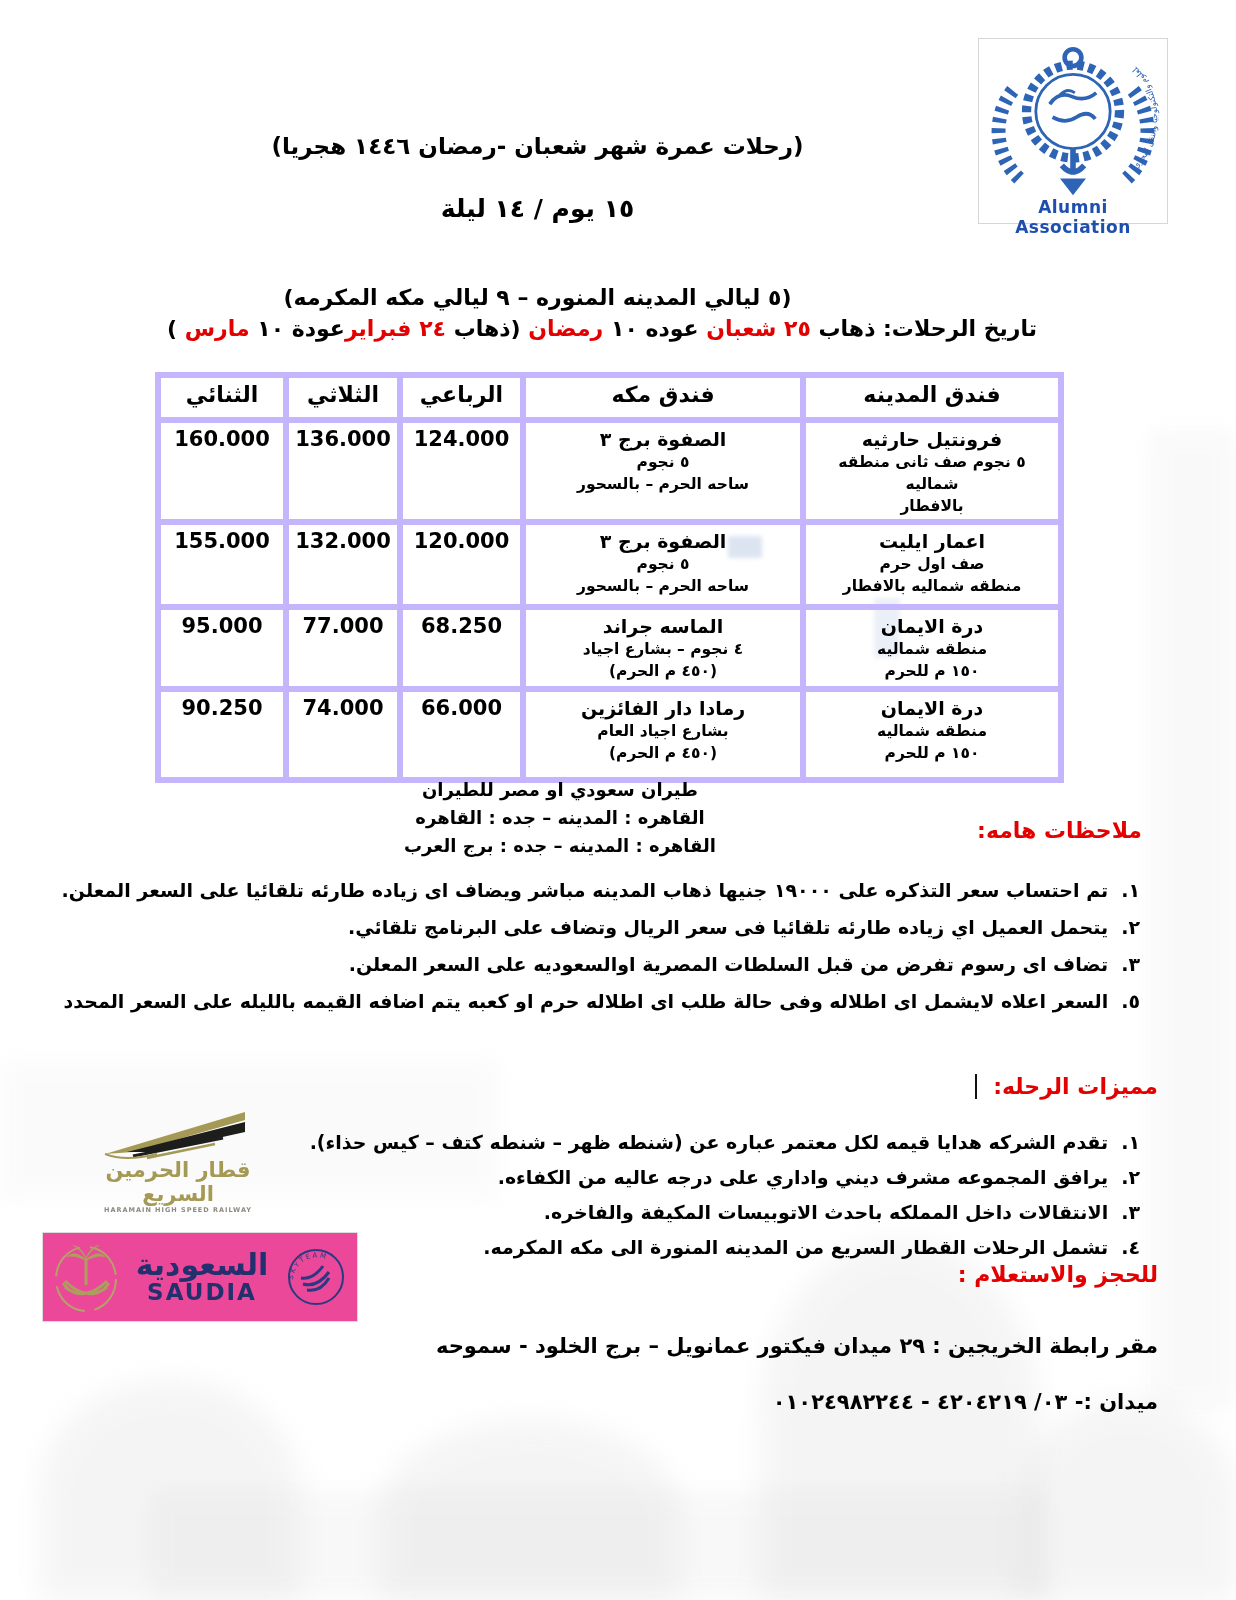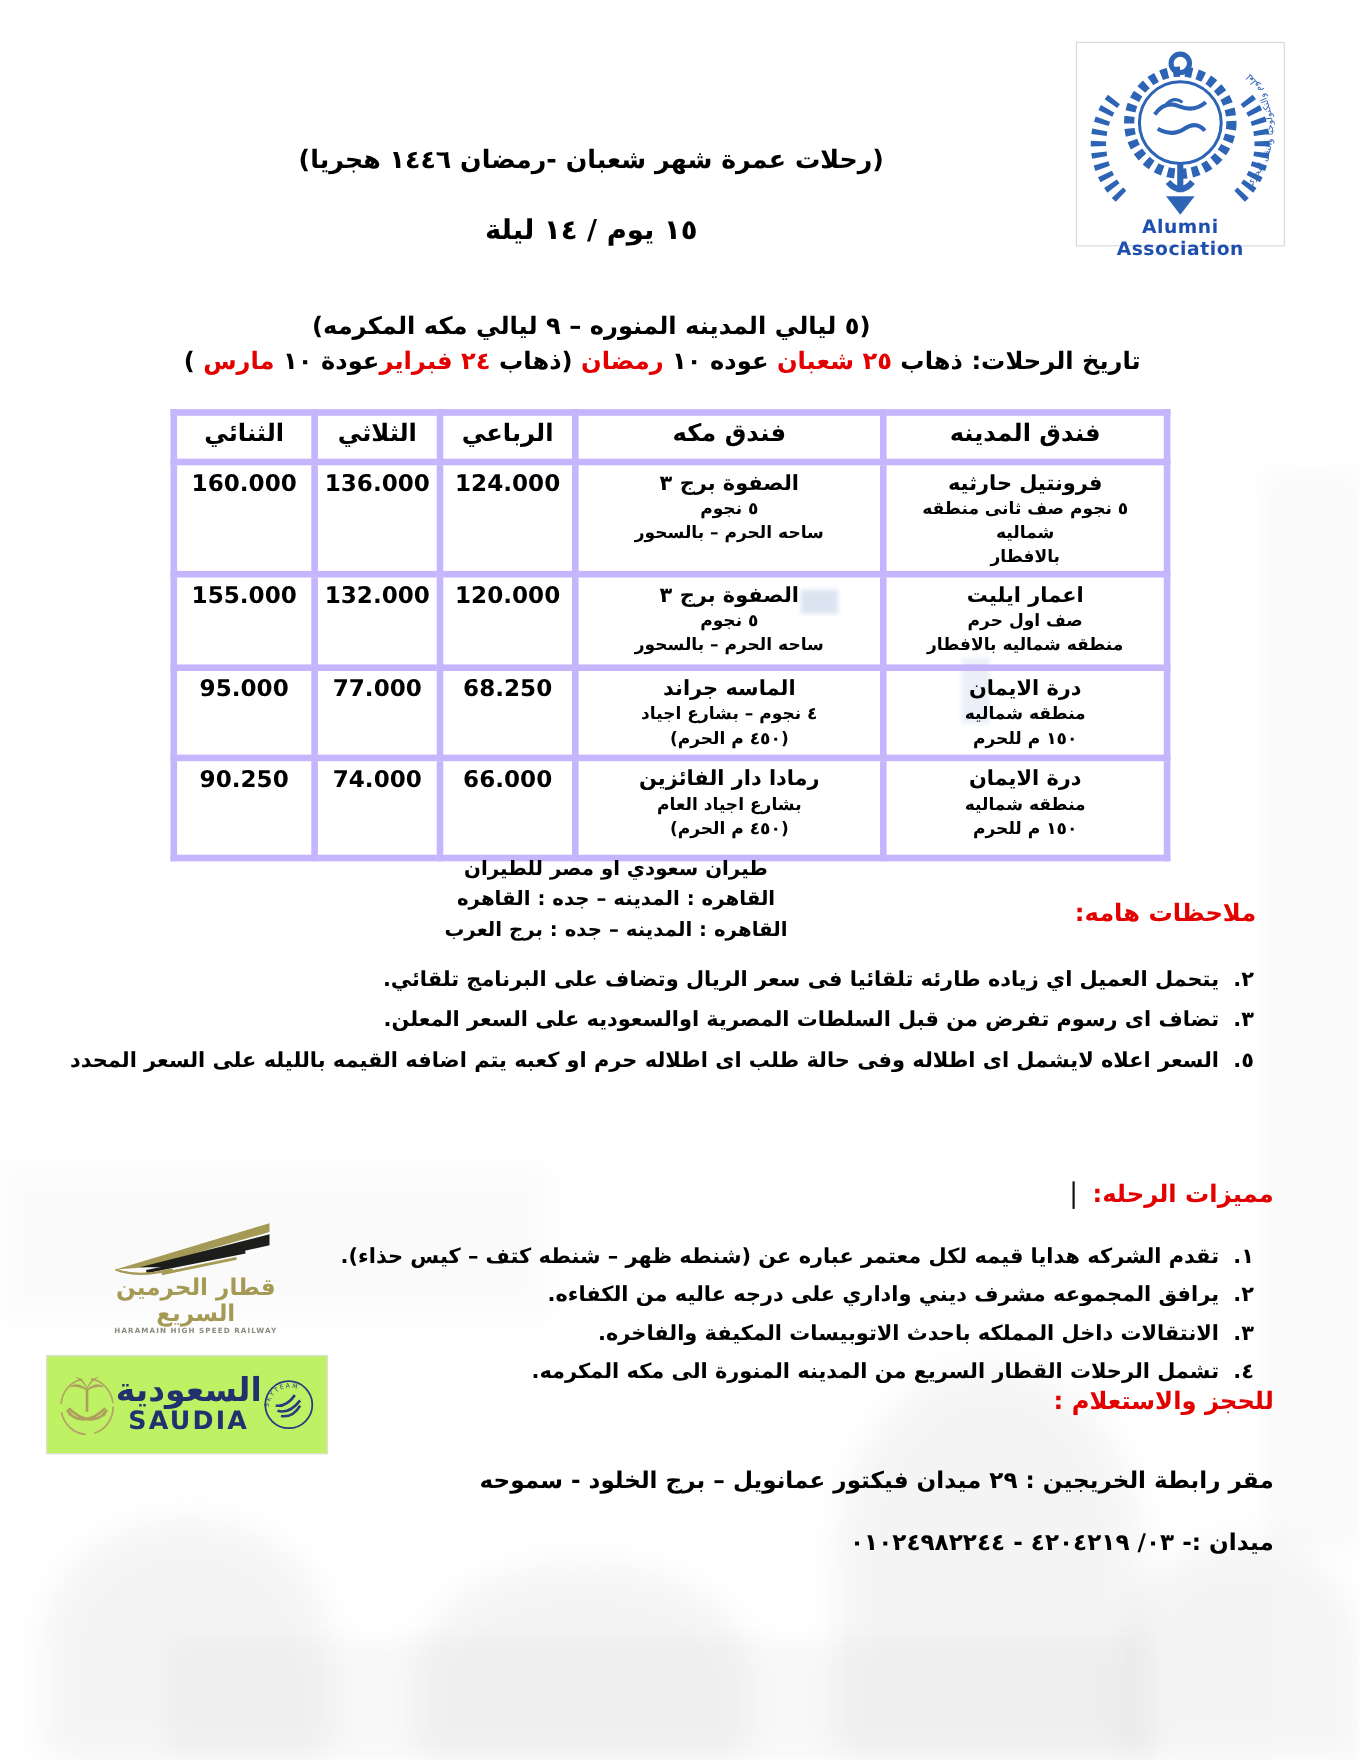--- a/index.html
+++ b/index.html
@@ -45,21 +45,21 @@
   .notes-list { top:878px; }
   .features-list { top:1130px;text-align:right; }
   .line-item { font-size:19px; font-weight:bold; margin-bottom:13px; line-height:24px; }
   .features-list .line-item { margin-bottom:11px; }
   .num { margin-left:13px; }
 
   
   .haramain { left:78px; top:1108px; width:200px; text-align:center; }
   .haramain-ar { color:#a59a55; font-size:21px; font-weight:bold; direction:rtl; margin-top:-6px; }
   .haramain-en { color:#8a8a80; font-size:6.5px; letter-spacing:1px; font-weight:bold; }
-  .saudia-box { left:42px; top:1232px; width:256px; height:90px; background:#bef264; border:1px solid #dcdcdc; display:flex; align-items:center; justify-content:space-between; padding:4px 10px; }
+  .saudia-box { left:42px; top:1232px; width:316px; height:90px; background:#ec4899; border:1px solid #dcdcdc; display:flex; align-items:center; justify-content:space-between; padding:4px 10px; }
   .saudia-text { text-align:center; direction:rtl; }
   .saudia-ar { color:#22306e; font-size:30px; font-weight:bold; line-height:30px; }
   .saudia-en { color:#22306e; font-size:23px; font-weight:bold; letter-spacing:2px; line-height:24px; font-family:"DejaVu Sans", sans-serif; }
 
   .address { top:1334px; right:78px; font-size:21px; font-weight:bold;margin-left:20px; }
   .phone { top:1390px; right:78px; font-size:21px; font-weight:bold; }
   .ltr-nums { direction:ltr; unicode-bidi:embed; }
 </style>
 </head>
 <body>
@@ -193,20 +193,21 @@
   </table>
 
 <div class="abs flights rtl">
   <div>طيران سعودي او مصر للطيران</div>
   <div>القاهره : المدينه – جده : القاهره</div>
   <div>القاهره : المدينه – جده : برج العرب</div>
 </div>
 
 <div class="abs sec-head red rtl notes-head">ملاحظات هامه:</div>
 <div class="abs list notes-list">
+  <div class="line-item"><span class="num">١.</span><span>تم احتساب سعر التذكره على ١٩٠٠٠ جنيها ذهاب المدينه مباشر ويضاف اى زياده طارئه تلقائيا على السعر المعلن.</span></div>
   <div class="line-item"><span class="num">٢.</span><span>يتحمل العميل اي زياده طارئه تلقائيا فى سعر الريال وتضاف على البرنامج تلقائي.</span></div>
   <div class="line-item"><span class="num">٣.</span><span>تضاف اى رسوم تفرض من قبل السلطات المصرية اوالسعوديه على السعر المعلن.</span></div>
   <div class="line-item"><span class="num">٥.</span><span>السعر اعلاه لايشمل اى اطلاله وفى حالة طلب اى اطلاله حرم او كعبه يتم اضافه القيمه بالليله على السعر المحدد</span></div>
 </div>
 
 <div class="abs sec-head red rtl features-head">مميزات الرحله:</div>
 <div class="abs list features-list">
   <div class="line-item"><span class="num">١.</span><span>تقدم الشركه هدايا قيمه لكل معتمر عباره عن (شنطه ظهر – شنطه كتف – كيس حذاء).</span></div>
   <div class="line-item"><span class="num">٢.</span><span>يرافق المجموعه مشرف ديني واداري على درجه عاليه من الكفاءه.</span></div>
   <div class="line-item"><span class="num">٣.</span><span>الانتقالات داخل المملكه باحدث الاتوبيسات المكيفة والفاخره.</span></div>

